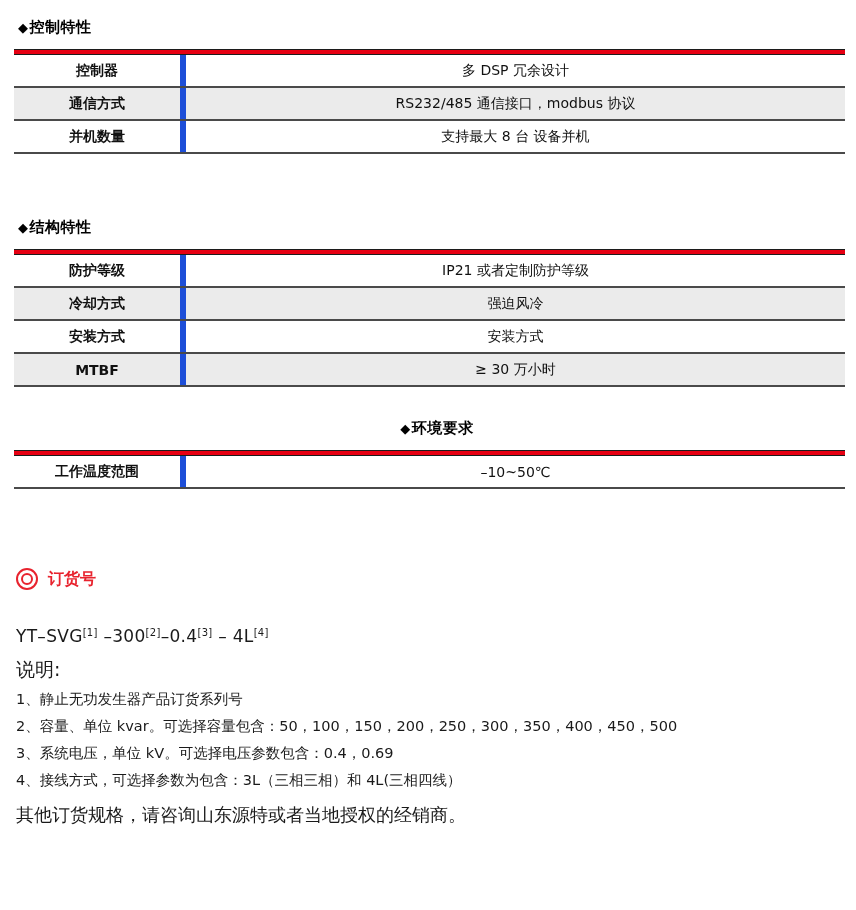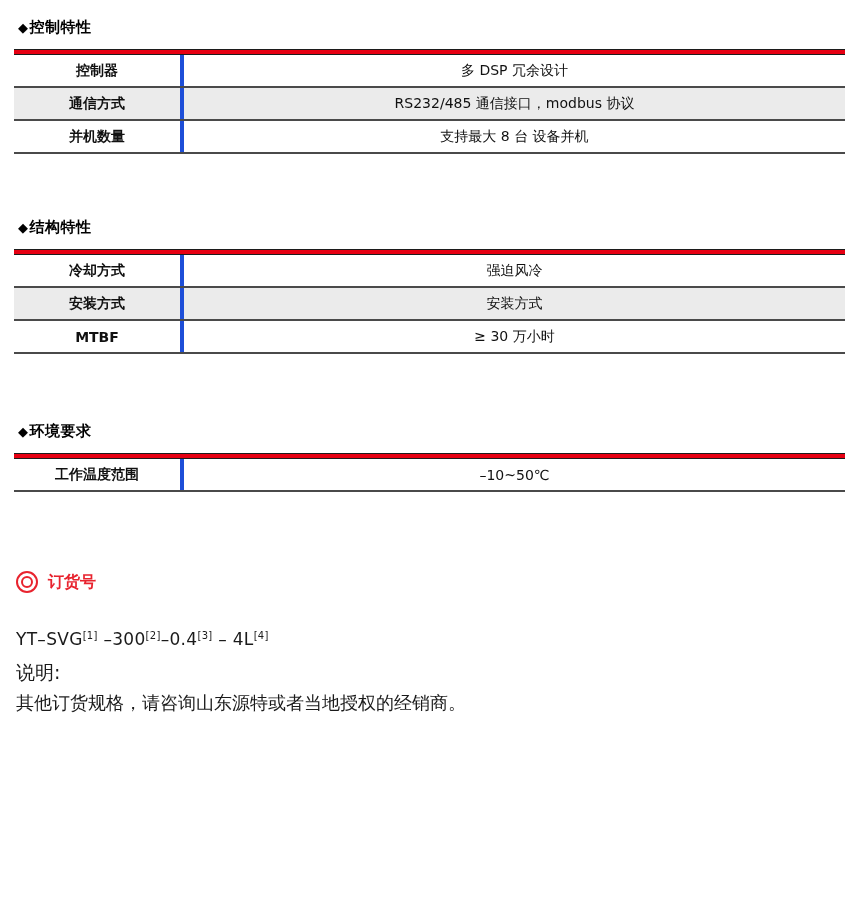--- a/index.html
+++ b/index.html
@@ -26,21 +26,21 @@
     font-weight: bold;
     color: #000000;
     letter-spacing: 0.5px;
   }
   .sect-header .diamond {
     font-size: 13px;
     margin-right: 1px;
   }
   #hdr1 { padding-top: 18px; }
   #hdr2 { margin-top: 64px; }
-  #hdr3 { margin-top: 68px; }
+  #hdr3 { margin-top: 32px; text-align: center; }
 
   
   .spec-table {
     margin: 12px 0 0 14px;
     width: 831px;
   }
   .redbar {
     height: 4px;
     background: #e60012;
     border-top: 1px solid #1c1c1c;
@@ -56,21 +56,21 @@
     font-size: 14px;
   }
   .spec-row + .spec-row { border-top: 2px solid #4a4a4a; }
   .table-body .spec-row:nth-child(even) { background: #ebebeb; }
   .cell-label {
     width: 166px;
     flex: none;
     display: flex;
     align-items: center;
     justify-content: center;
-    border-right: 4px solid #1d4ed8;
+    border-right: 6px solid #1d4ed8;
     font-weight: bold;
     color: #111111;
   }
   .cell-value {
     flex: 1;
     display: flex;
     align-items: center;
     justify-content: center;
     color: #111111;
   }
@@ -162,20 +162,24 @@
     </div>
   </div>
 
   <div class="sect-header" id="hdr2">
     <span class="diamond">◆</span><span>结构特性</span>
   </div>
   <div class="spec-table">
     <div class="redbar"></div>
     <div class="table-body">
       <div class="spec-row">
+        <div class="cell-label">防护等级</div>
+        <div class="cell-value">IP21 或者定制防护等级</div>
+      </div>
+      <div class="spec-row">
         <div class="cell-label">冷却方式</div>
         <div class="cell-value">强迫风冷</div>
       </div>
       <div class="spec-row">
         <div class="cell-label">安装方式</div>
         <div class="cell-value">安装方式</div>
       </div>
       <div class="spec-row">
         <div class="cell-label">MTBF</div>
         <div class="cell-value">≥ 30 万小时</div>
@@ -200,16 +204,22 @@
     <span class="ring-icon"></span>
     <span>订货号</span>
   </div>
 
   <div class="order-code">
     <span>YT–SVG</span><sup>[1]</sup><span> –300</span><sup>[2]</sup><span>–0.4</span><sup>[3]</sup><span> – 4L</span><sup>[4]</sup>
   </div>
 
   <div class="note-label">说明:</div>
 
+  <ul class="note-list">
+    <li>1、静止无功发生器产品订货系列号</li>
+    <li>2、容量、单位 kvar。可选择容量包含：50，100，150，200，250，300，350，400，450，500</li>
+    <li>3、系统电压，单位 kV。可选择电压参数包含：0.4，0.69</li>
+    <li>4、接线方式，可选择参数为包含：3L（三相三相）和 4L(三相四线）</li>
+  </ul>
 
   <div class="footer-note">其他订货规格，请咨询山东源特或者当地授权的经销商。</div>
 
 </div>
 
 </body></html>

